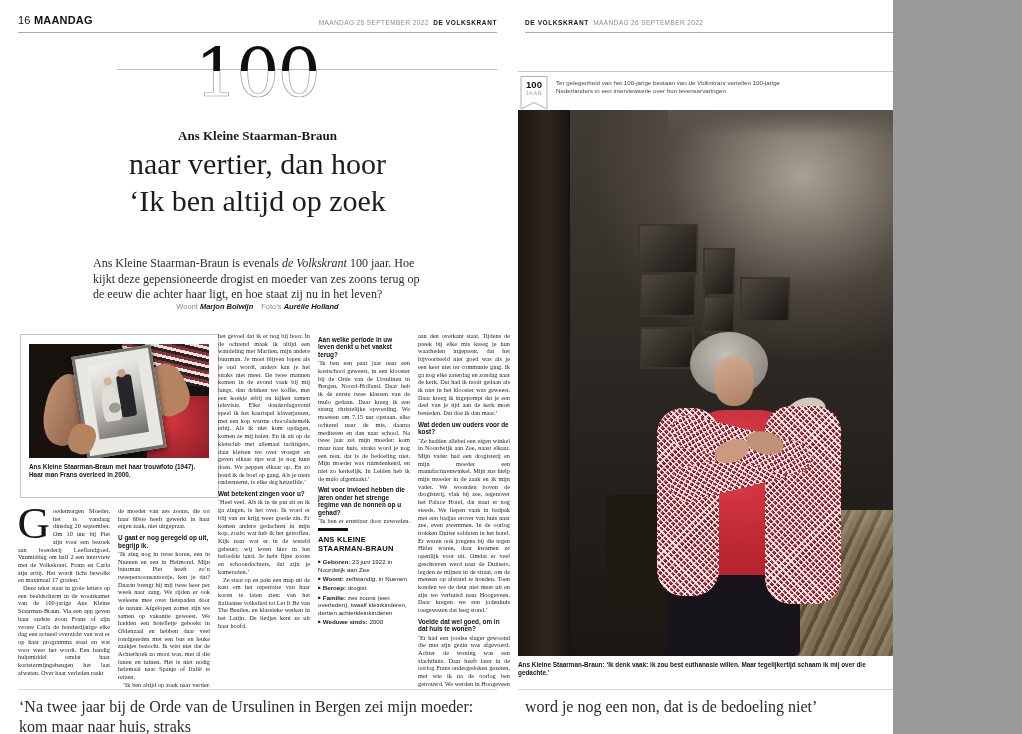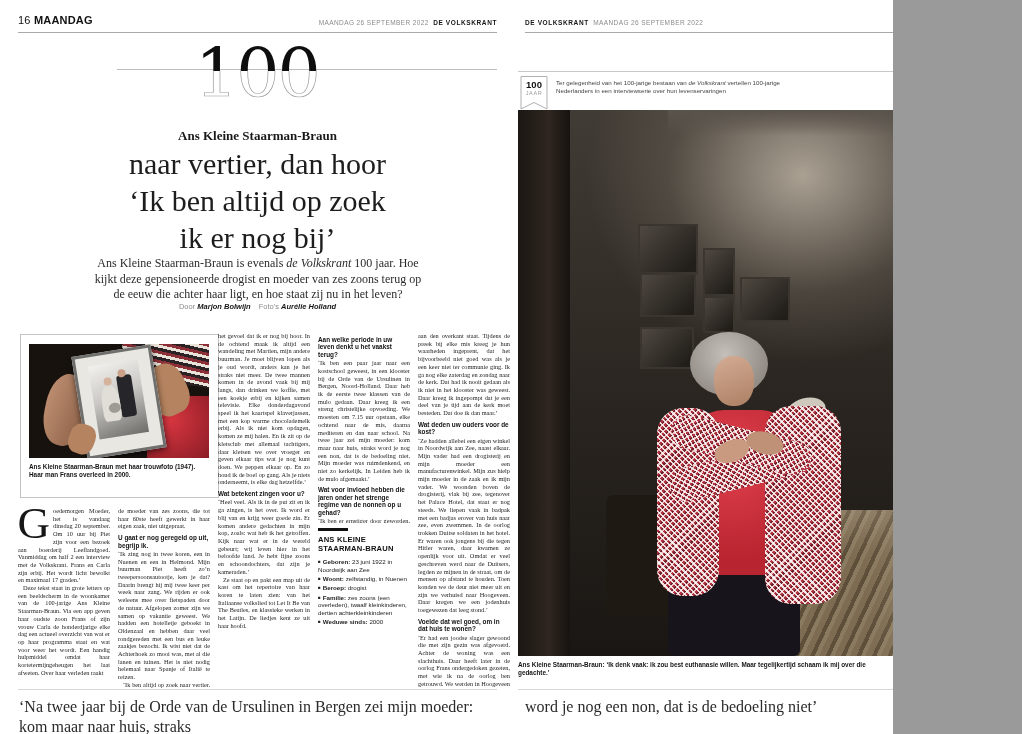--- a/index.html
+++ b/index.html
@@ -14,21 +14,21 @@
   .hrule{height:1px;background:#a9a9a9;}
   .thinrule{height:1px;background:#d8d8d8;}
   
   .numline{height:1px;background:#bdbdbd;}
   
   .kicker{width:479px;left:18px;top:128px;text-align:center;
           font:bold 13px/15px "Liberation Serif","DejaVu Serif",serif;color:#191919;}
   .headline{width:479px;left:18px;top:145px;text-align:center;
             font:400 30px/37px "Liberation Serif","DejaVu Serif",serif;color:#1d1d1d;}
   .headline span{display:block;}
-  .standfirst{width:330px;left:93px;top:256px;text-align:center;
+  .standfirst{width:330px;left:93px;top:256px;text-align:left;
               font:400 12px/15.5px "Liberation Serif","DejaVu Serif",serif;color:#2b2b2b;}
   .standfirst i{font-style:italic;}
   .byline{width:479px;left:18px;top:302px;text-align:center;font-size:7.5px;color:#8a8a8a;}
   .byline b{color:#161616;font-style:italic;}
   .byline .sep{display:inline-block;width:8px;}
   
   .col{font:400 6.3px/7.7px "Liberation Serif","DejaVu Serif",serif;color:#1c1c1c;
        overflow:hidden;text-align:justify;}
   .col p{margin:0;}
   .col .bp{text-align:justify;}
@@ -86,24 +86,23 @@
         </clipPath>
     </defs>
     <text x="90" y="54" text-anchor="middle" font-family="DejaVu Serif, Liberation Serif, serif" font-size="68" letter-spacing="-2" fill="#0e0e0e" clip-path="url(#cpTop)">100</text>
     <text x="90" y="54" text-anchor="middle" font-family="DejaVu Serif, Liberation Serif, serif" font-size="68" letter-spacing="-2" fill="#ffffff" stroke="#9d9d9d" stroke-width="0.7" clip-path="url(#cpBot)">100</text>
   </svg>
 
   <div class="abs kicker">Ans Kleine Staarman-Braun</div>
   <div class="abs headline">
     <span>naar vertier, dan hoor</span>
     <span>‘Ik ben altijd op zoek</span>
-    <span>ik er nog bij’</span>
   </div>
   <div class="abs standfirst"><span>Ans Kleine Staarman-Braun is evenals </span><i>de Volkskrant</i><span> 100 jaar. Hoe kijkt deze gepensioneerde drogist en moeder van zes zoons terug op de eeuw die achter haar ligt, en hoe staat zij nu in het leven?</span></div>
-  <div class="abs byline"><span>Door</span> <b>Marjon Bolwijn</b><span class="sep"></span><span>Foto’s</span> <b>Aurélie Holland</b></div>
+  <div class="abs byline"><span>Woont</span> <b>Marjon Bolwijn</b><span class="sep"></span><span>Foto’s</span> <b>Aurélie Holland</b></div>
 
   <div class="abs photobox" style="left:20px;top:334px;width:197px;height:162px;">
     <div class="ph" style="left:8px;top:9px;width:180px;height:114px;background:#17120e;">
       <div class="abs knit2" style="left:92px;top:-8px;width:95px;height:46px;transform:rotate(8deg);"></div>
       <div class="abs" style="left:118px;top:52px;width:70px;height:70px;border-radius:10px;background:radial-gradient(circle at 35% 35%,#d5353f,#8e1d26 80%);"></div>
       <div class="abs" style="left:16px;top:30px;width:42px;height:72px;border-radius:45%;transform:rotate(12deg);background:linear-gradient(100deg,#c09072,#8a5f47);"></div>
       <div class="abs" style="left:118px;top:20px;width:40px;height:52px;border-radius:40%;transform:rotate(-25deg);background:#b5835f;"></div>
       <div class="abs" style="left:50px;top:6px;width:74px;height:98px;transform:rotate(-9deg);background:#e9e7e2;border:3px solid #6f6f6d;box-shadow:0 2px 6px rgba(0,0,0,.6);">
         <div class="abs" style="left:12px;top:9px;width:50px;height:74px;background:linear-gradient(165deg,#f2f1ee 0%,#c9c8c4 45%,#6e6d69 100%);">
           <div class="abs" style="left:26px;top:14px;width:15px;height:42px;border-radius:3px;background:#26262a;"></div>

